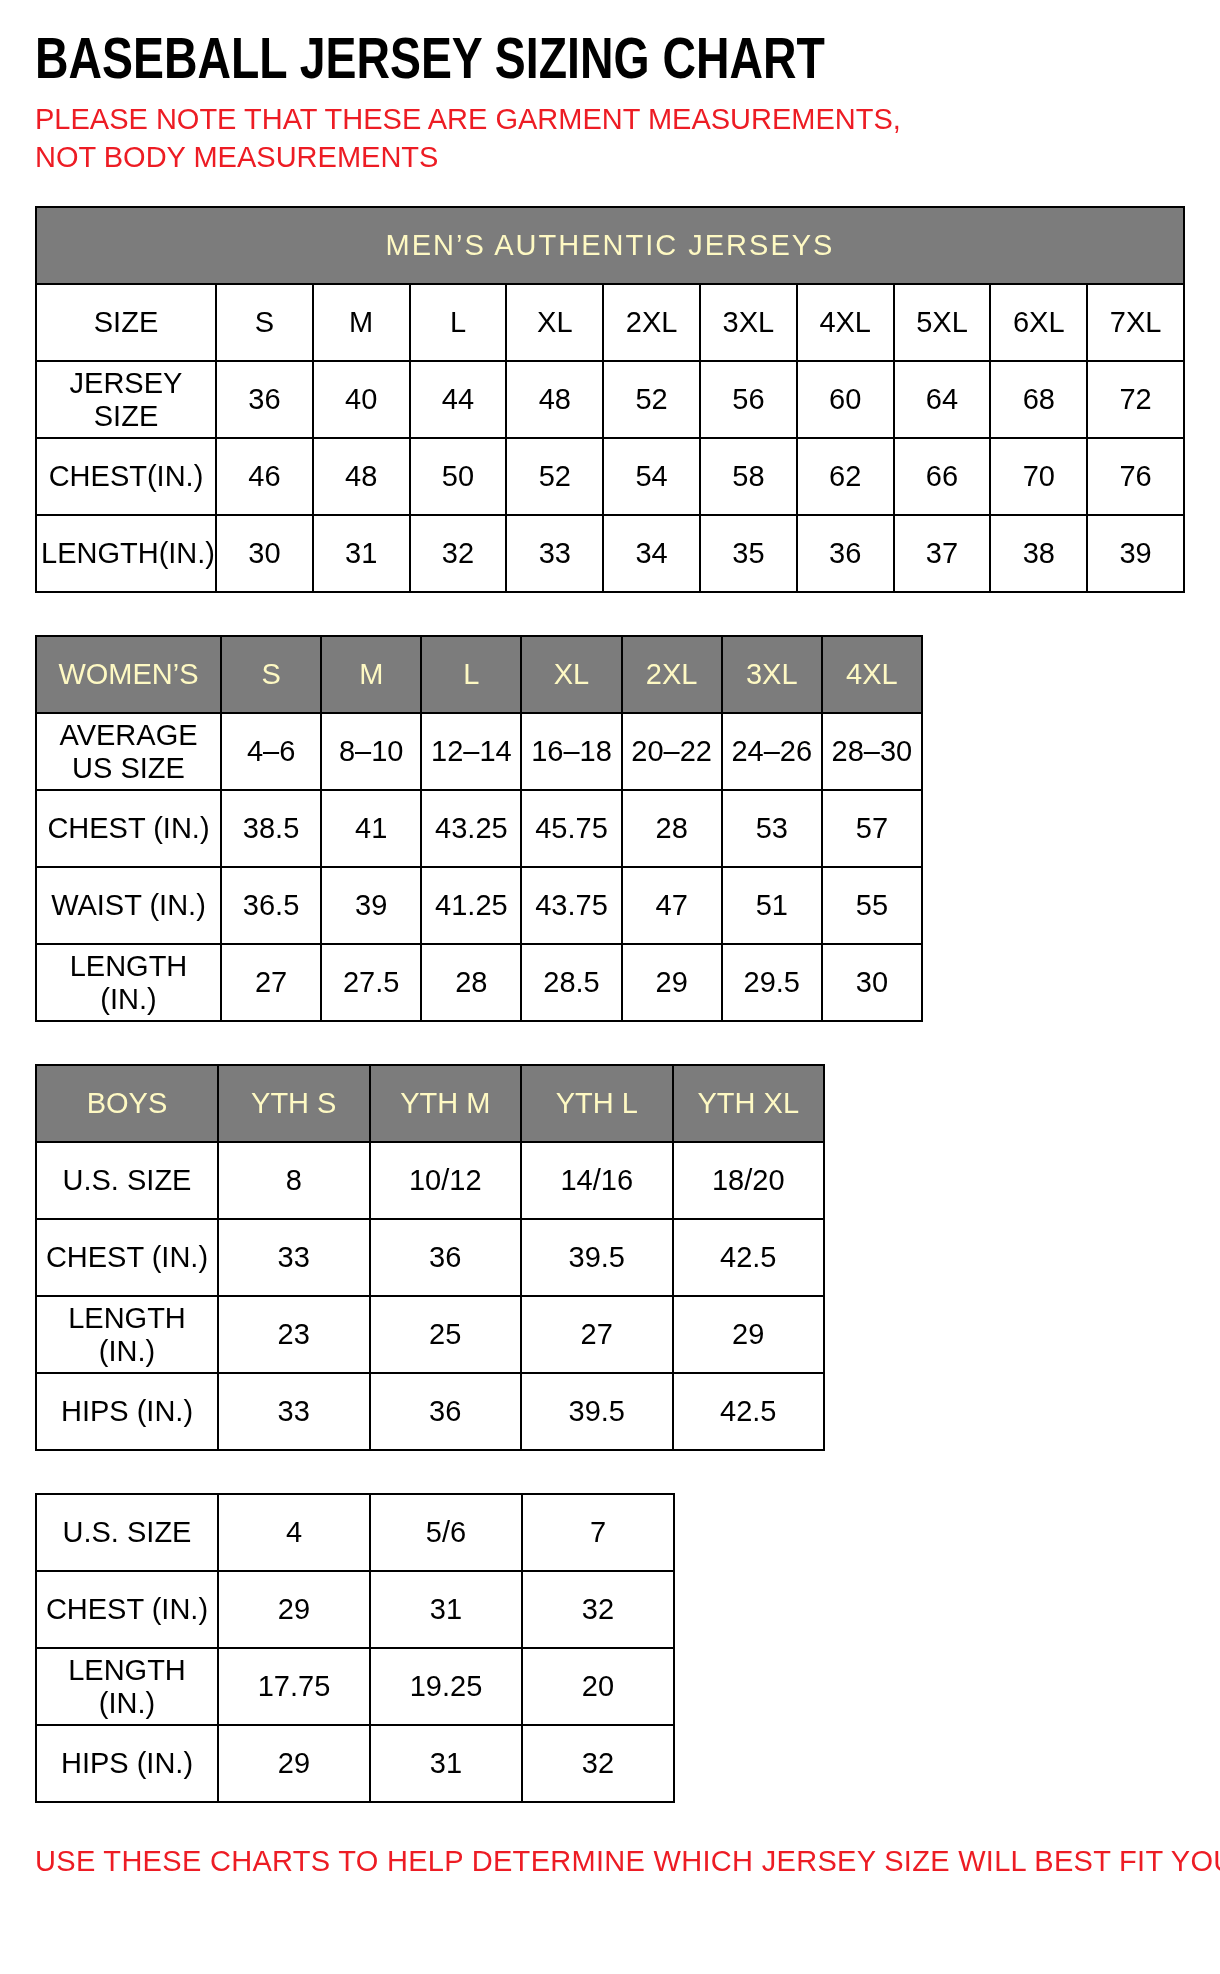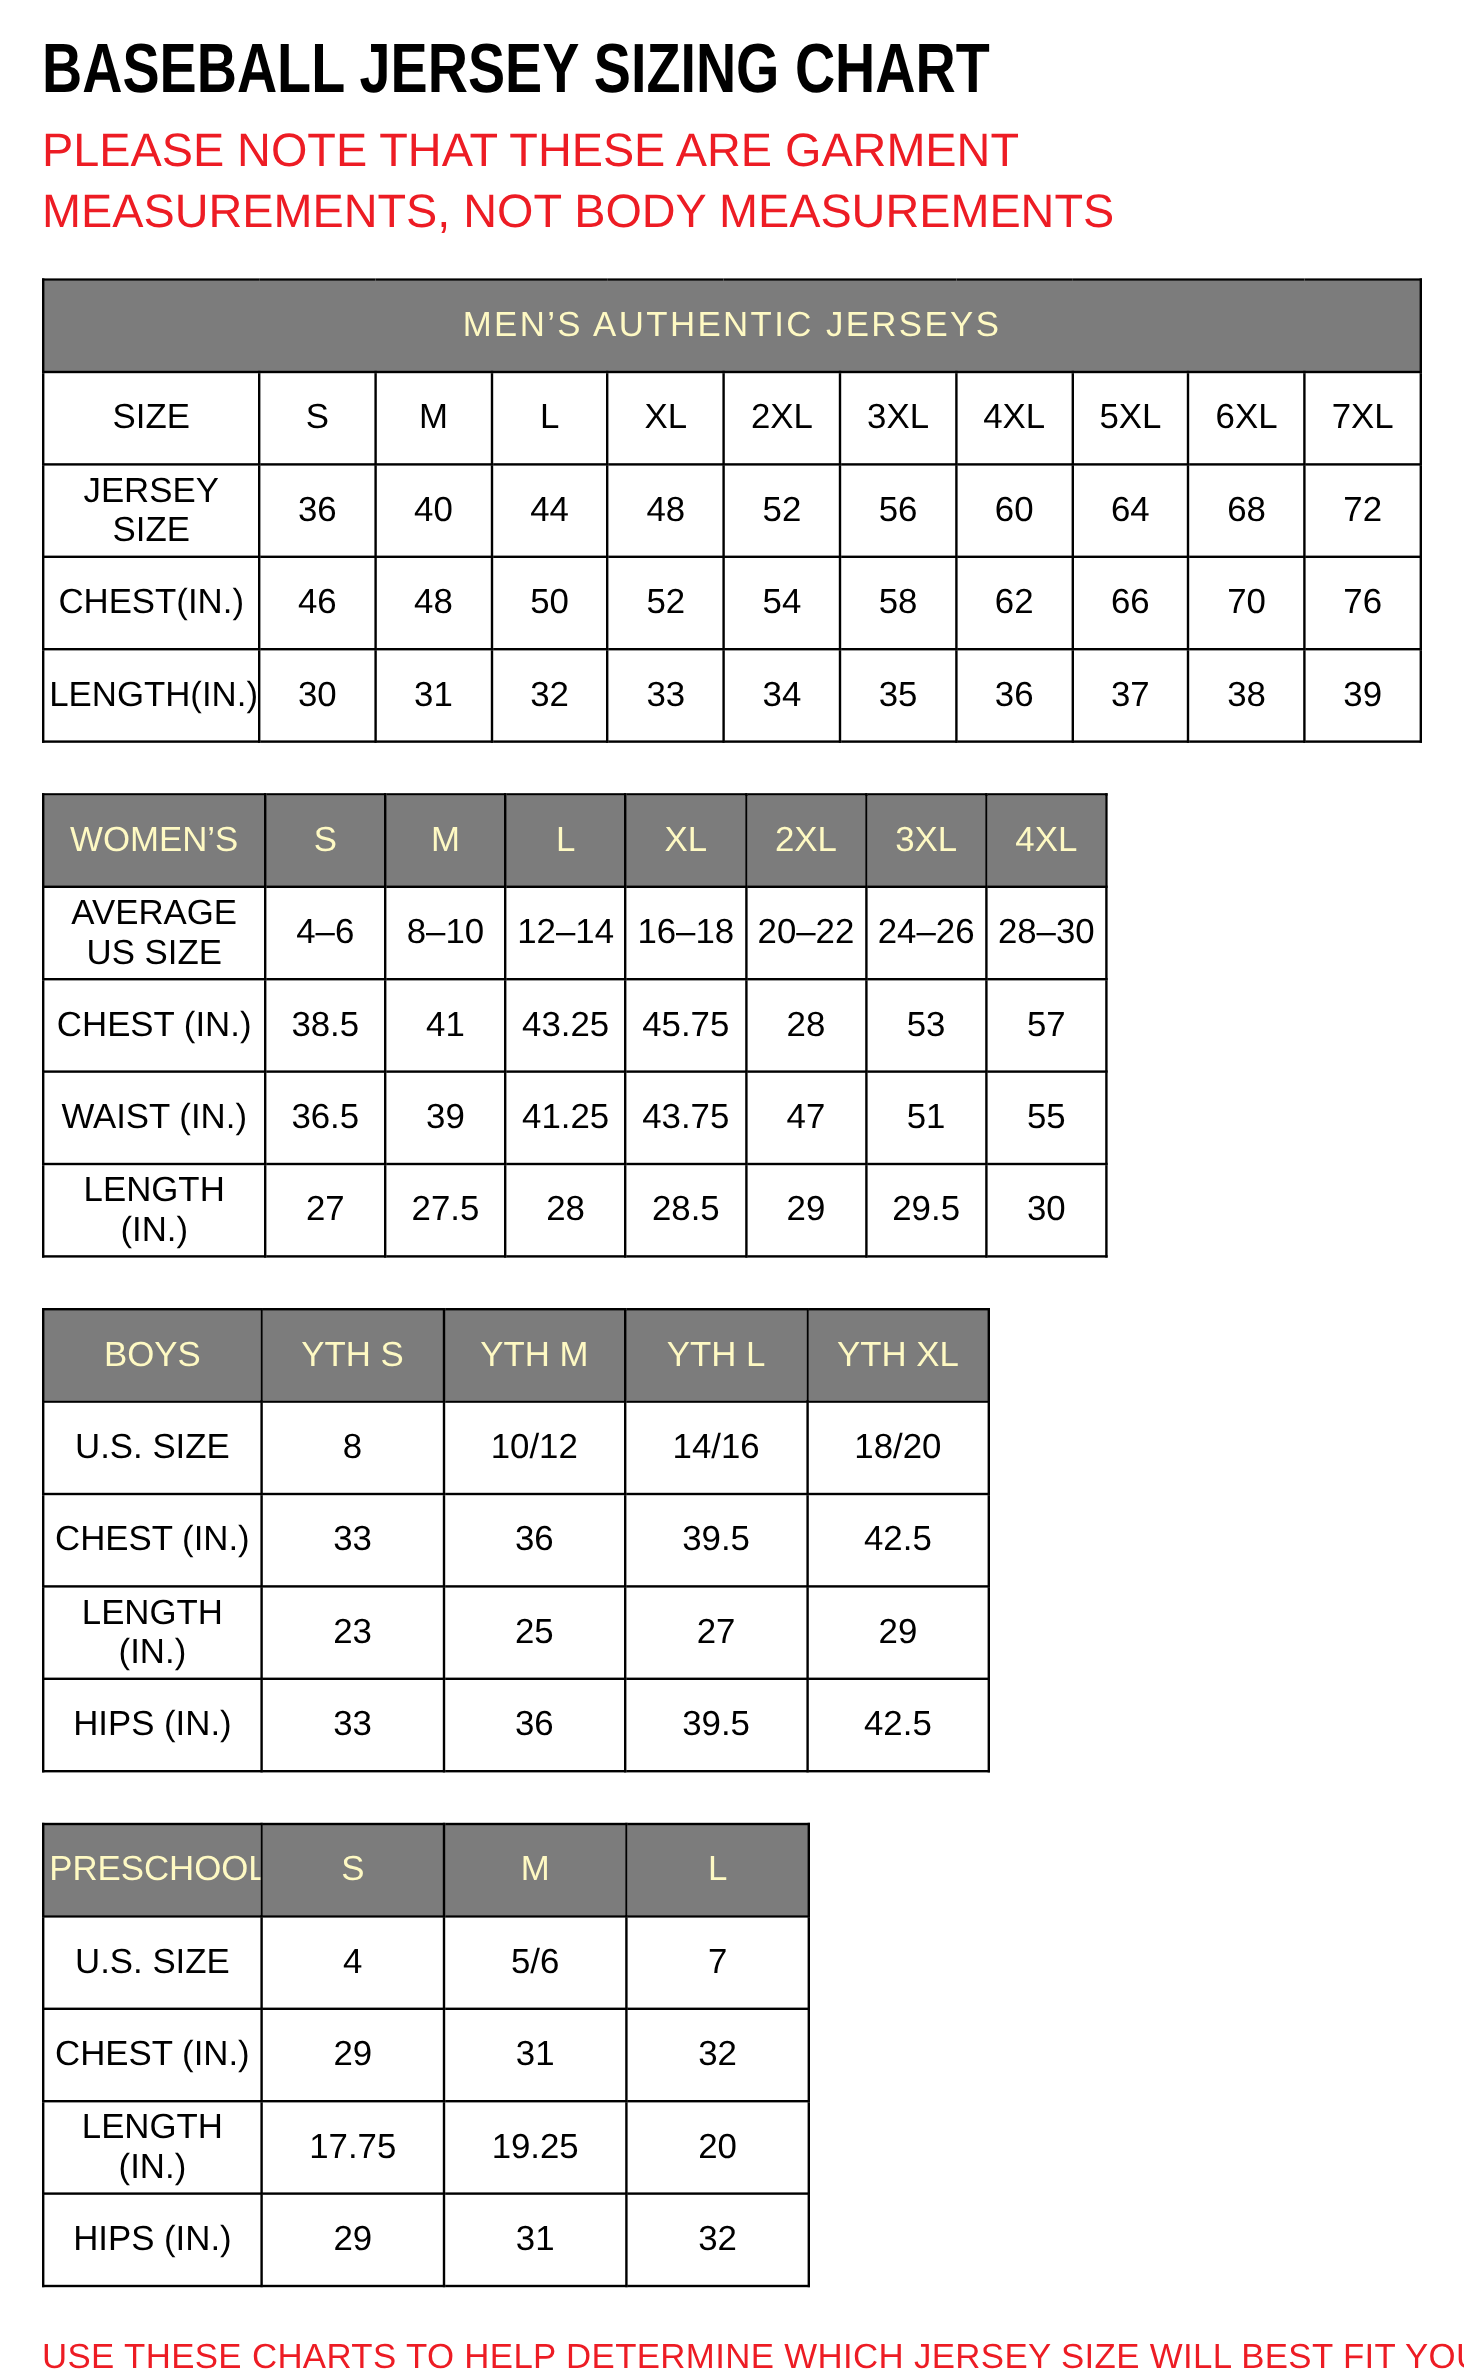--- a/index.html
+++ b/index.html
@@ -17,21 +17,21 @@
     margin: 0 0 10px 0;
     white-space: nowrap;
     letter-spacing: 0px;
     transform: scaleX(0.80);
     transform-origin: left center;
     font-family: "Liberation Sans", sans-serif;
   }
 
   .note {
     color: var(--red, #ed1c24);
-    font-size: 39px;
+    font-size: 29px;
     line-height: 1.30;
     margin: 0 0 30px 0;
     max-width: 900px;
   }
 
   table.size-table {
     border-collapse: collapse;
     table-layout: fixed;
     text-align: center;
     margin: 0 0 42px 0;
@@ -256,26 +256,20 @@
       </tbody>
     </table>
 
   <table class="size-table t-preschool">
       <colgroup>
         <col class="c-label">
         <col span="3">
       </colgroup>
       <tbody>
         <tr>
-          <th class="gray label-cell">PRESCHOOL</th>
-          <th class="gray">S</th>
-          <th class="gray">M</th>
-          <th class="gray">L</th>
-        </tr>
-        <tr>
           <th class="label-cell">U.S. SIZE</th>
           <td>4</td>
           <td>5/6</td>
           <td>7</td>
         </tr>
         <tr>
           <th class="label-cell">CHEST (IN.)</th>
           <td>29</td>
           <td>31</td>
           <td>32</td>

